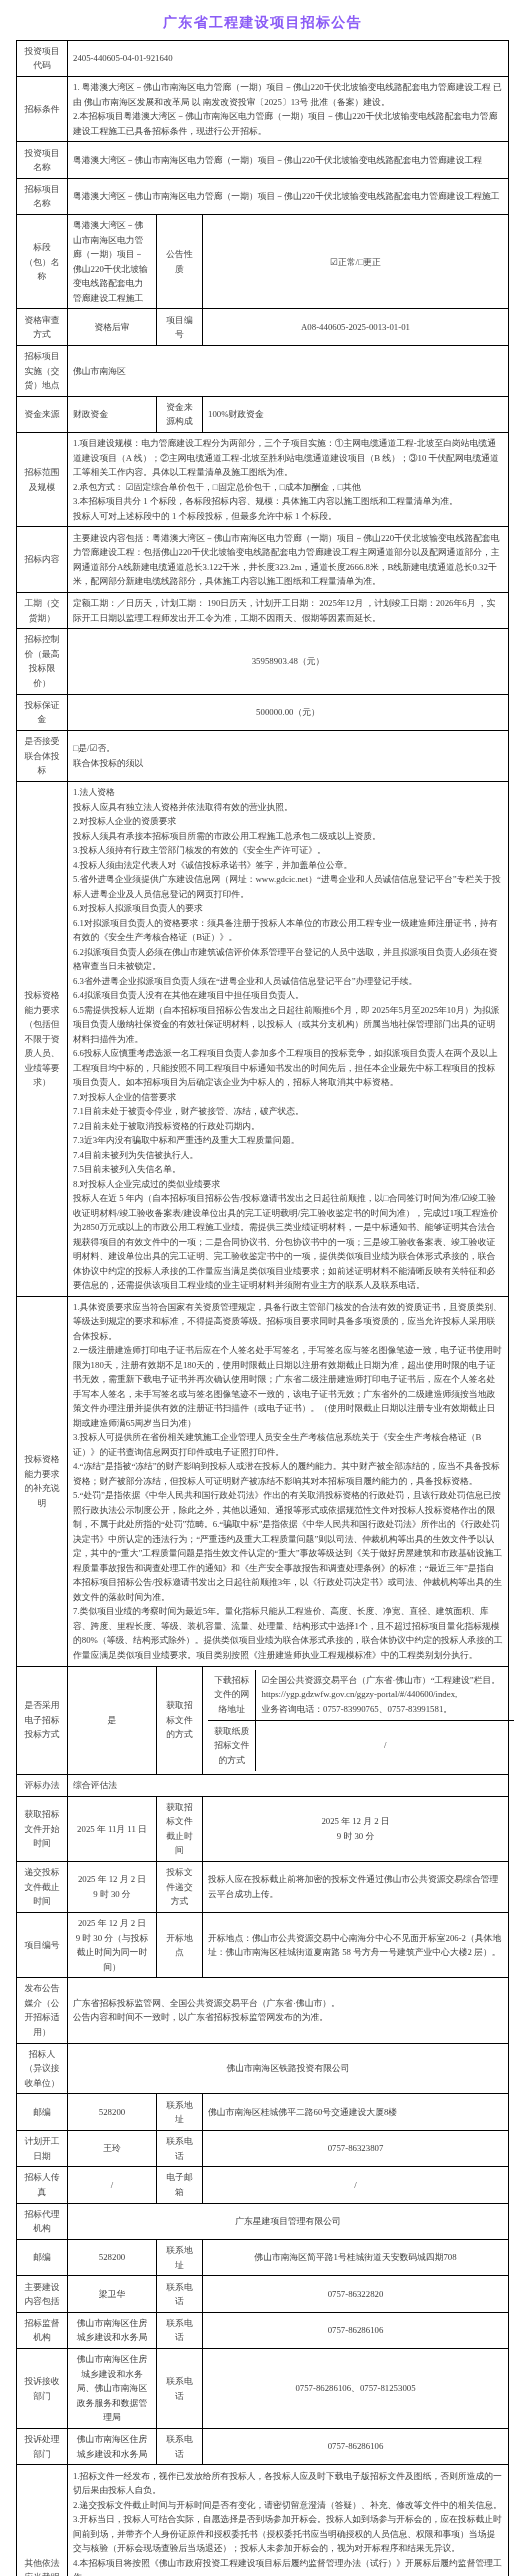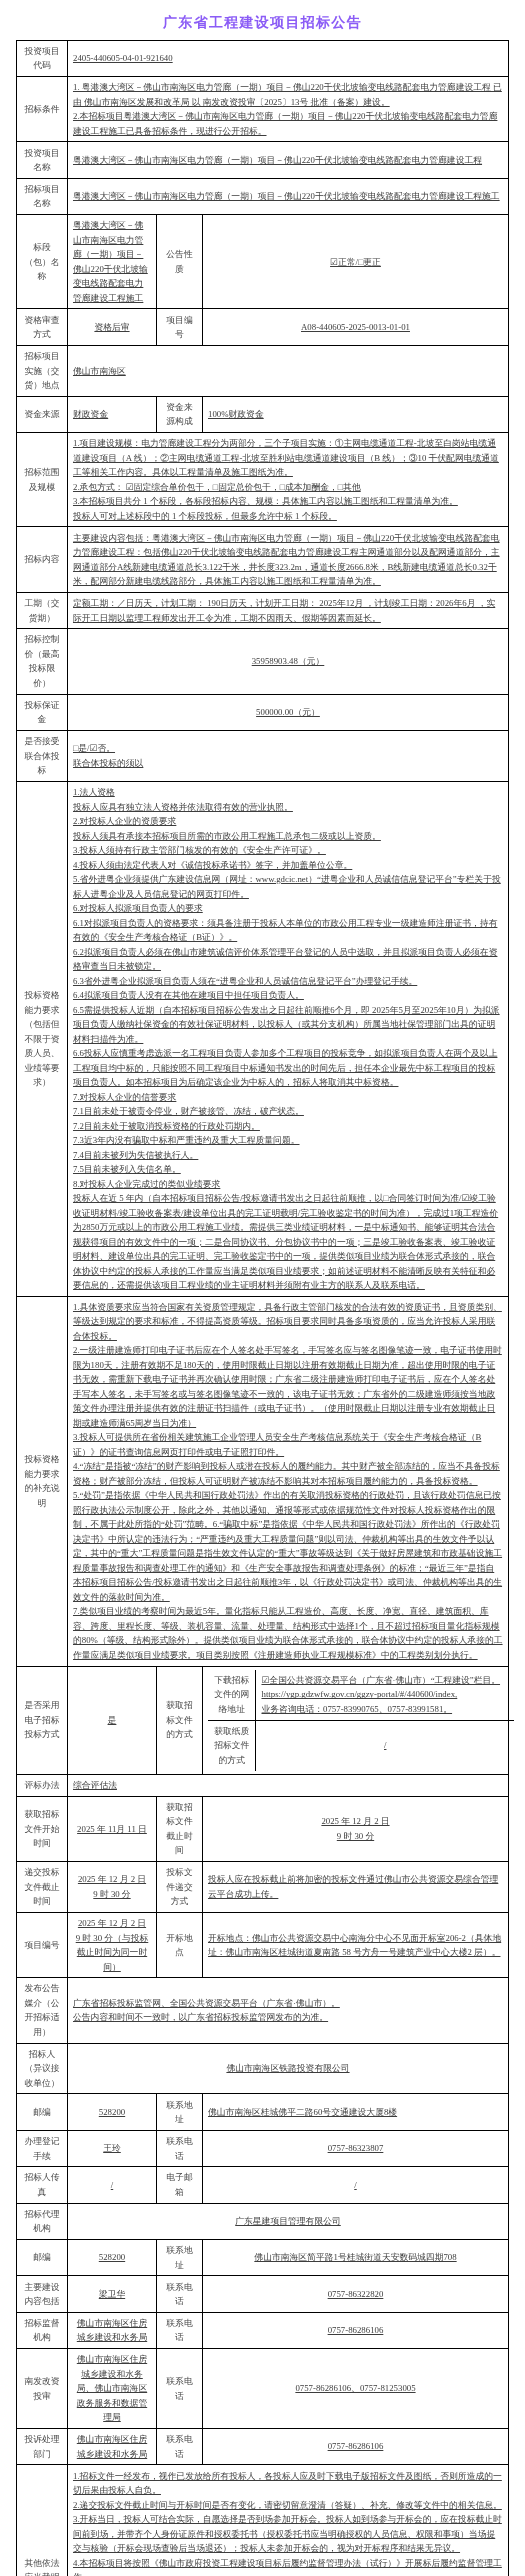--- a/index.html
+++ b/index.html
@@ -1,21 +1,21 @@
 <!DOCTYPE html>
 <html style="font-size:10px"><head>
 <meta charset="utf-8">
 <style>
   html,body{margin:0;padding:0;background:#ffffff;}
   body{width:525px;min-height:2576px;font-family:"Liberation Serif","DejaVu Serif",serif;color:#3d3d3d;}
   .page-title{font-size:14px;font-weight:bold;text-align:center;color:#8b5cf6;letter-spacing:1.3px;margin:14px 0 7.6px 0;}
   table.main{border-collapse:collapse;table-layout:fixed;width:492px;margin:0 auto 19px auto;}
   table.main td{border:1.3px solid #000;padding:3.2px 5px;font-size:8.8px;line-height:14.5px;vertical-align:middle;word-break:break-all;}
   td.lbl{text-align:center;color:#474747;font-size:9.5px;padding:3.2px 2.5px;}
-  td.val{text-align:left;white-space:pre-wrap;text-decoration:underline;}
+  td.val{text-align:left;white-space:pre-wrap;}
   td.c{text-align:center;margin-left:36px;}
   table.inner{border-collapse:collapse;table-layout:fixed;width:100%;height:100%;}
   table.inner td{border:1.3px solid #000;}
   table.inner tr:first-child td{border-top:none;}
   table.inner tr:last-child td{border-bottom:none;}
   table.inner td:first-child{border-left:none;margin-top:22px;}
   table.inner td:last-child{border-right:none;}
   td.nested{padding:0;vertical-align:top;}
   .tall{height:38px;}
 </style>
@@ -217,21 +217,21 @@
   </tr>
 
   <tr>
     <td class="lbl">邮编</td>
     <td class="val c">528200</td>
     <td class="lbl">联系地址</td>
     <td class="val">佛山市南海区桂城佛平二路60号交通建设大厦8楼</td>
   </tr>
 
   <tr>
-    <td class="lbl">办理登记手续</td>
+    <td class="lbl">计划开工日期</td>
     <td class="val c">王玲</td>
     <td class="lbl">联系电话</td>
     <td class="val c">0757-86323807</td>
   </tr>
 
   <tr>
     <td class="lbl">招标人传真</td>
     <td class="val c">/</td>
     <td class="lbl">电子邮箱</td>
     <td class="val c">/</td>
@@ -258,21 +258,21 @@
 
 
   <tr>
     <td class="lbl">招标监督机构</td>
     <td class="val c">佛山市南海区住房城乡建设和水务局</td>
     <td class="lbl">联系电话</td>
     <td class="val c">0757-86286106</td>
   </tr>
 
   <tr>
-    <td class="lbl">南发改资投审</td>
+    <td class="lbl">投诉接收部门</td>
     <td class="val c">佛山市南海区住房城乡建设和水务局、佛山市南海区政务服务和数据管理局</td>
     <td class="lbl">联系电话</td>
     <td class="val c">0757-86286106、0757-81253005</td>
   </tr>
 
   <tr>
     <td class="lbl">投诉处理部门</td>
     <td class="val c">佛山市南海区住房城乡建设和水务局</td>
     <td class="lbl">联系电话</td>
     <td class="val c">0757-86286106</td>

